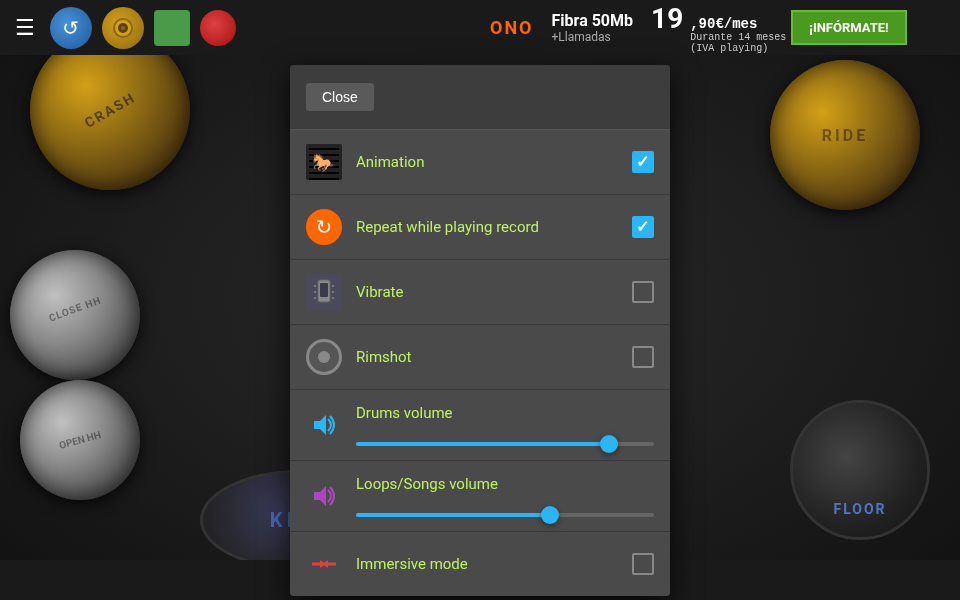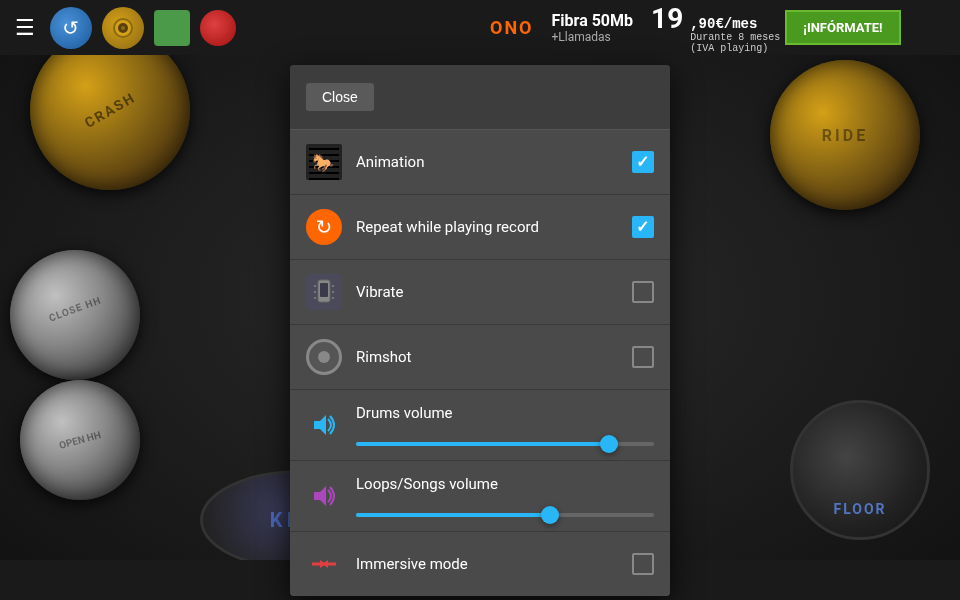--- a/index.html
+++ b/index.html
@@ -324,21 +324,21 @@
       border-radius: 4px;
       display: flex;
       align-items: center;
       justify-content: center;
       font-size: 20px;
       flex-shrink: 0;
     }
 
     .pref-label {
       flex: 1;
-      color: #ffffff;
+      color: #bef264;
       font-size: 15px;
     }
 
     .checkbox {
       width: 22px; height: 22px;
       border: 2px solid #888;
       border-radius: 2px;
       display: flex;
       align-items: center;
       justify-content: center;
@@ -528,21 +528,21 @@
   <div class="ad-banner">
     <div class="ad-logo">ONO</div>
     <div class="ad-text">
       <div class="ad-text-main">Fibra 50Mb</div>
       <div class="ad-text-sub">+Llamadas</div>
     </div>
     <div style="display:flex; align-items:baseline; gap:2px; padding:0 5px;">
       <span class="ad-price">19</span>
       <div style="display:flex;flex-direction:column;font-family:Liberation Mono, monospace;">
         <span style="color:white;font-size:14px;font-weight:bold;">,90€/mes</span>
-        <span style="color:#ccc;font-size:10px;">Durante 8 meses</span>
+        <span style="color:#ccc;font-size:10px;">Durante 14 meses</span>
         <span style="color:#ccc;font-size:10px;">(IVA playing)</span>
       </div>
     </div>
     <div class="ad-cta">¡INFÓRMATE!</div>
   </div>
 </div>
 
 <div class="dialog-overlay">
   <div class="dialog">
     <div class="dialog-header">

